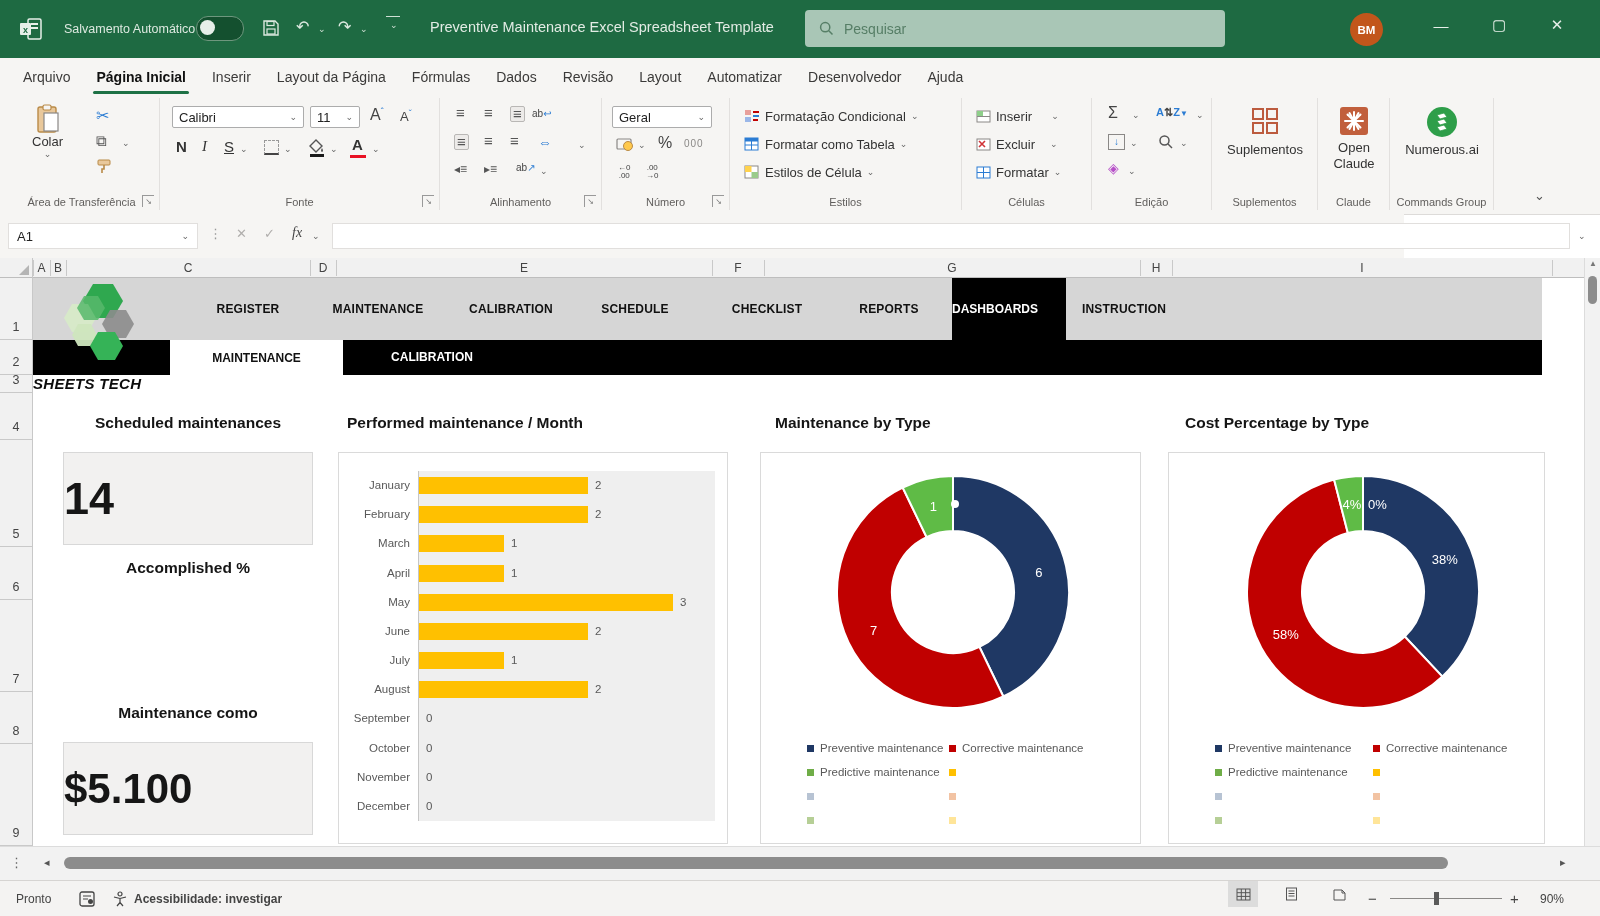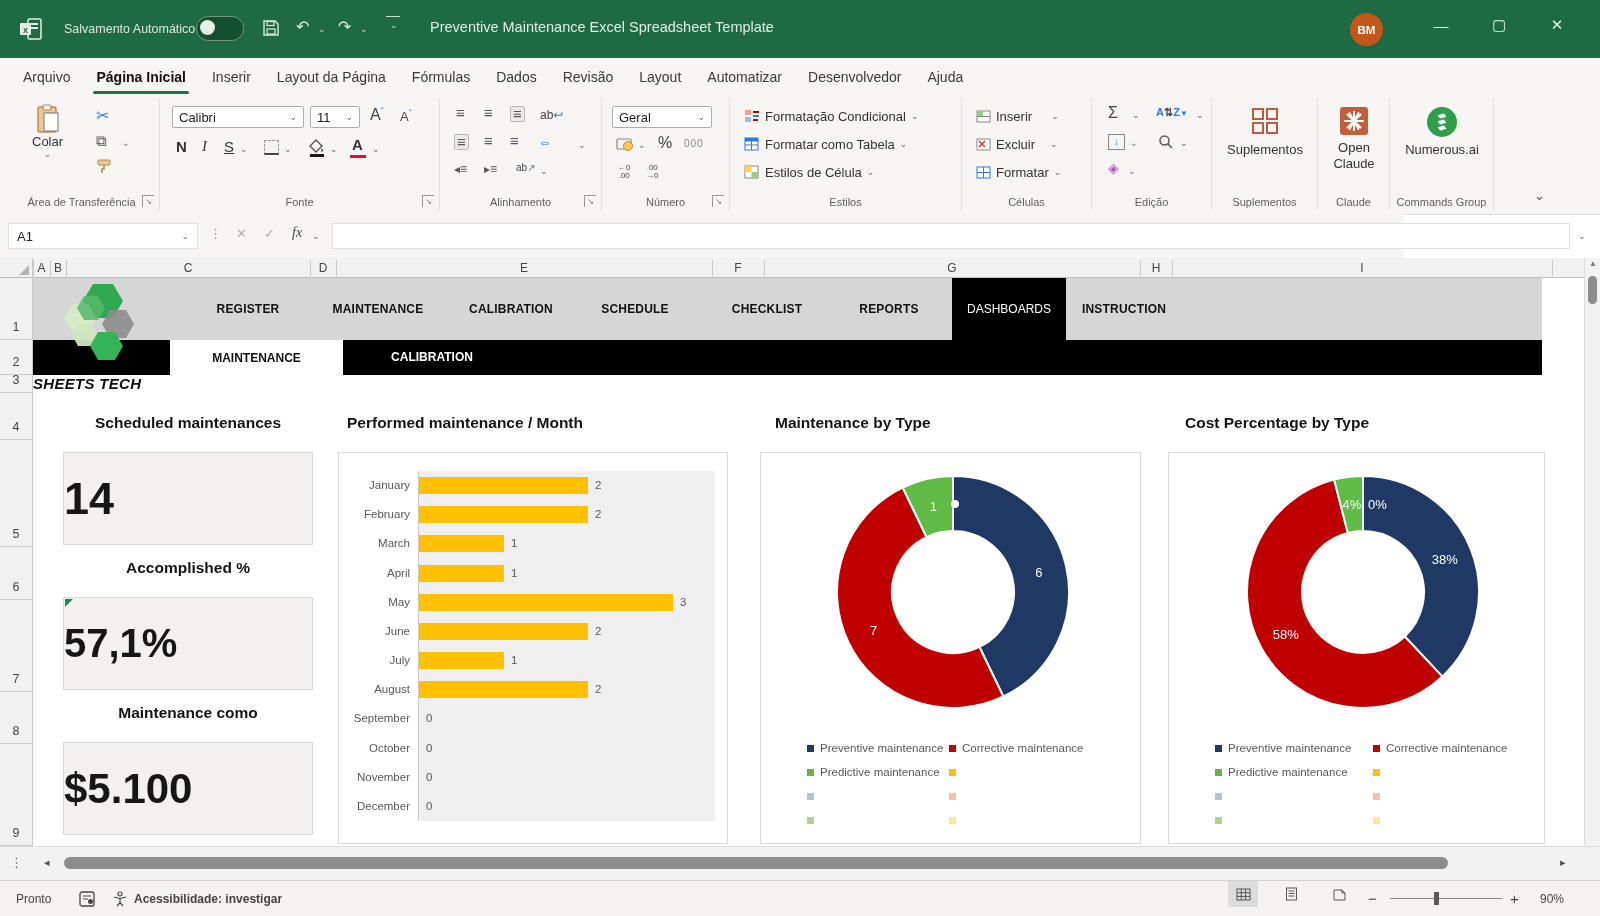--- a/index.html
+++ b/index.html
@@ -63,22 +63,22 @@
   #rowheads{position:absolute;left:0;top:278px;width:33px;height:568px;background:#F1F1F1;
             border-right:1px solid #C8C8C8;box-sizing:border-box}
   .rowcell{position:absolute;left:0;width:32px;border-bottom:1px solid #C9C9C9;box-sizing:border-box;
            display:flex;align-items:flex-end;justify-content:center;font-size:12.5px;color:#444;padding-bottom:5px}
   
   #sheet{position:absolute;left:33px;top:278px;width:1551px;height:568px;background:#fff;overflow:hidden}
   #nav-row{position:absolute;left:0;top:0;width:1509px;height:62px;background:#D6D6D6}
   .navlbl{position:absolute;top:0;height:62px;line-height:62px;transform:translateX(-50%);
           font-size:12px;font-weight:700;color:#111;letter-spacing:.2px;white-space:nowrap}
   #nav-active-box{position:absolute;top:0;height:62px;background:#000}
-  #nav-active-box span{display:block;height:62px;line-height:62px;text-align:center;color:#fff;
-          font-size:12px;font-weight:400}
+  #nav-active-box span{display:block;height:62px;line-height:62px;color:#fff;
+          font-size:12px;font-weight:700}
   #sub-row{position:absolute;left:0;top:62px;width:1509px;height:35px;background:#000}
   #sub-active{position:absolute;left:137px;top:0;width:173px;height:35px;background:#fff;
               display:flex;align-items:center;justify-content:center;font-size:12px;font-weight:700;color:#111}
   .sublbl{position:absolute;top:0;height:35px;line-height:35px;transform:translateX(-50%);
           color:#fff;font-size:12px;font-weight:700}
   #logo-text{position:absolute;left:0;top:97px;width:160px;height:18px;font-size:15px;font-weight:900;
              color:#0D0D0D;letter-spacing:.3px;font-style:italic}
   .cht{position:absolute;height:22px;font-size:15.5px;font-weight:700;color:#151515;white-space:nowrap}
   .kcard{position:absolute;left:30px;width:250px;height:93px;background:#F2F1F0;border:1px solid #D8D8D8;
          box-sizing:border-box;display:flex;align-items:center;justify-content:flex-start;color:#161616}
@@ -122,20 +122,27 @@
     <rect x="5" y="2.5" width="7" height="4" fill="none" stroke="#DDE9E0" stroke-width="1.2"></rect>
   </svg>
   <span class="abs qat" style="left:296px;top:17px">↶</span>
   <span class="abs chev" style="left:318px;top:24px;color:#CFE0D4">⌄</span>
   <span class="abs qat" style="left:338px;top:17px">↷</span>
   <span class="abs chev" style="left:360px;top:24px;color:#CFE0D4">⌄</span>
   <span class="abs" style="left:386px;top:16px;width:14px;border-top:1.5px solid #CFE0D4"></span>
   <span class="abs chev" style="left:390px;top:20px;color:#CFE0D4">⌄</span>
   <span class="abs" style="left:430px;top:19px;font-size:14.5px;color:#E2EBE4">Preventive Maintenance Excel Spreadsheet Template</span>
   <span class="abs chev" style="left:764px;top:24px;color:#CFE0D4">⌄</span>
+  <div id="search-box">
+    <svg width="15" height="15" viewBox="0 0 15 15">
+      <circle cx="6.2" cy="6.2" r="4.6" fill="none" stroke="#567E66" stroke-width="1.5"></circle>
+      <line x1="9.8" y1="9.8" x2="13.5" y2="13.5" stroke="#567E66" stroke-width="1.5"></line>
+    </svg>
+    <input id="search-input" placeholder="Pesquisar" style="">
+  </div>
   <div id="avatar">BM</div>
   <span class="wbtn" style="left:1418px">—</span>
   <span class="wbtn" style="left:1476px">▢</span>
   <span class="wbtn" style="left:1534px">✕</span>
 </div>
 
 <div id="menubar">
   <div id="menu-tabs">
       <div class="mtab">Arquivo</div>
       <div class="mtab active">Página Inicial</div>
@@ -215,21 +222,21 @@
     <span class="abs" style="left:190px;top:57px;width:16px;height:3px;background:#E81123"></span>
     <span class="abs chev" style="left:212px;top:46px">⌄</span>
     <div class="rg-label">Fonte</div>
     <span class="launch">↘</span>
   </div>
 
   <div class="rg" style="left:440px;width:162px">
     <span class="abs albtn" style="left:16px;top:8px">≡</span>
     <span class="abs albtn" style="left:44px;top:8px">≡</span>
     <span class="abs albtn selbox" style="left:70px;top:8px">≡</span>
-    <span class="abs" style="left:100px;top:10px;font-size:12px;color:#444">ab<span style="color:#2B7CD3">↩</span></span>
+    <span class="abs" style="left:92px;top:10px;font-size:10px;color:#444">ab<span style="color:#2B7CD3">↩</span></span>
     <span class="abs albtn selbox" style="left:14px;top:36px">≡</span>
     <span class="abs albtn" style="left:44px;top:36px">≡</span>
     <span class="abs albtn" style="left:70px;top:36px">≡</span>
     <span class="abs" style="left:98px;top:36px;font-size:14px;color:#2B7CD3">⇔</span>
     <span class="abs chev" style="left:138px;top:42px">⌄</span>
     <span class="abs albtn" style="left:14px;top:64px;font-size:12px">◂≡</span>
     <span class="abs albtn" style="left:44px;top:64px;font-size:12px">▸≡</span>
     <span class="abs" style="left:76px;top:64px;font-size:10px;color:#444">ab<span style="color:#2B7CD3">↗</span></span>
     <span class="abs chev" style="left:100px;top:68px">⌄</span>
     <div class="rg-label">Alinhamento</div>
@@ -465,24 +472,20 @@
       <polygon points="50,52 67,52 75,66 67,80 50,80 42,66" fill="#35B357"></polygon>
     </g>
   </svg>
   <div id="logo-text">SHEETS TECH</div>
 
   <div class="cht" style="left:30px;top:136px;width:250px;text-align:center">Scheduled maintenances</div>
   <div class="kcard" style="top:174px">
     <span style="font-size:45px;font-weight:700">14</span>
   </div>
   <div class="cht" style="left:30px;top:281px;width:250px;text-align:center">Accomplished %</div>
-  <div class="kcard" style="top:319px">
-    <span class="note-tri"></span>
-    <span style="font-size:40px;font-weight:700">57,1%</span>
-  </div>
   <div class="cht" style="left:30px;top:426px;width:250px;text-align:center">Maintenance como</div>
   <div class="kcard" style="top:464px">
     <span style="font-size:42px;font-weight:700">$5.100</span>
   </div>
 
   <div class="cht" style="left:314px;top:136px">Performed maintenance / Month</div>
   <div class="cht" style="left:742px;top:136px">Maintenance by Type</div>
   <div class="cht" style="left:1152px;top:136px">Cost Percentage by Type</div>
 
   <div class="panel" id="bar-panel" style="left:305px;top:174px;width:390px;height:392px">

